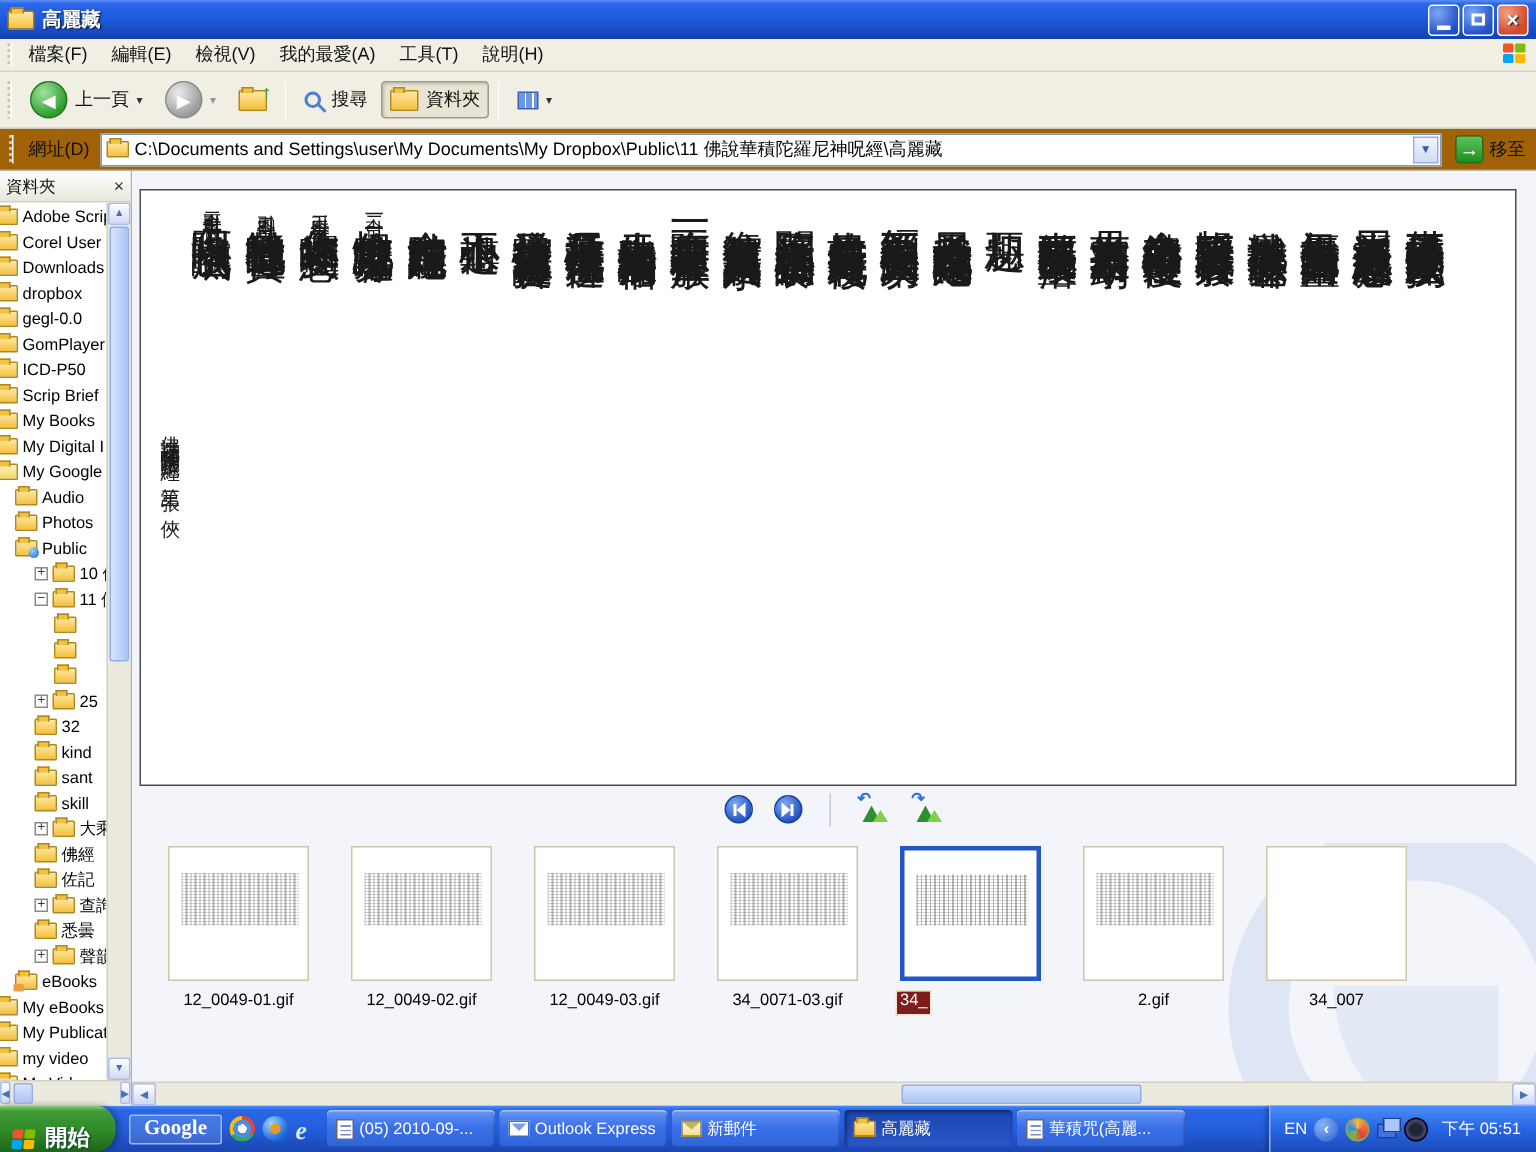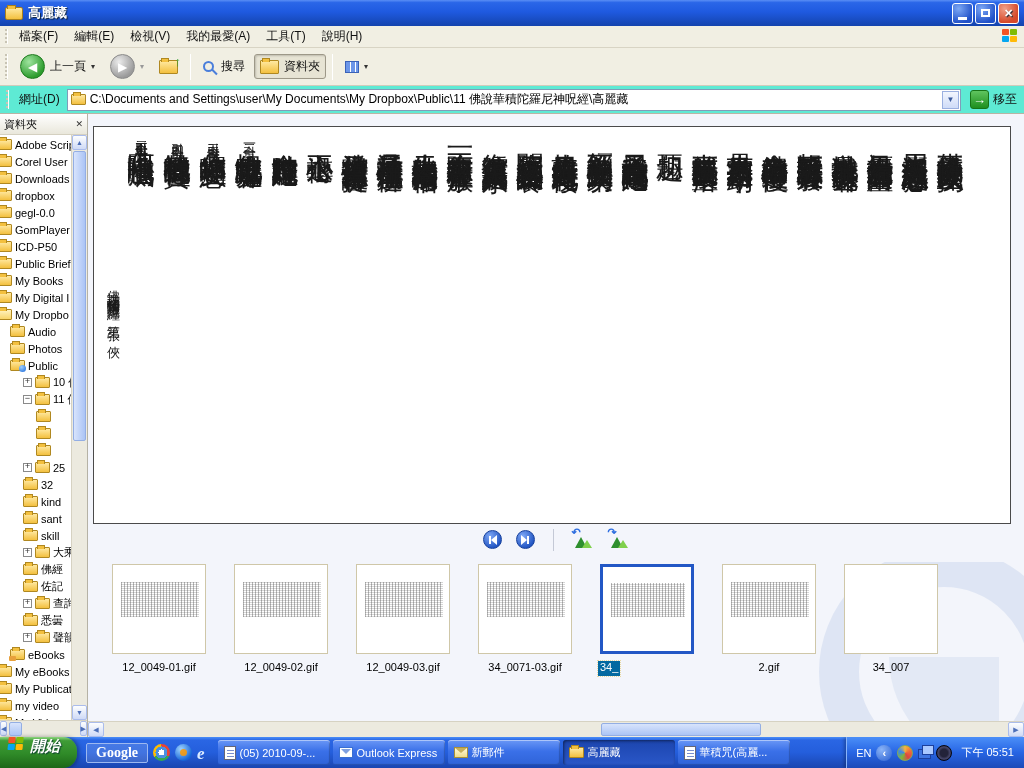--- a/index.html
+++ b/index.html
@@ -31,21 +31,21 @@
 .tsep{width:1px;height:26px;background:#cfcaba;border-right:1px solid #fff;margin:0 3px}
 .fi{width:15px;height:11px;background:linear-gradient(#ffe9a2,#f3c03f);border:1px solid #b08820;border-radius:1px;position:relative;display:inline-block;flex-shrink:0}
 .fi::before{content:"";position:absolute;top:-3px;left:1px;width:6px;height:3px;background:#f3c03f;border:1px solid #b08820;border-bottom:none}
 .fi.big{width:19px;height:14px}
 .upfol{position:relative}
 .uparr{position:absolute;top:-7px;right:-4px;color:#2d9c2d;font-weight:bold;font-size:13px}
 .mag{width:11px;height:11px;border:2px solid #4a7edb;border-radius:50%;position:relative;margin-right:2px;flex-shrink:0}
 .mag::after{content:"";position:absolute;width:7px;height:2px;background:#4a7edb;transform:rotate(45deg);right:-6px;bottom:-3px}
 .views-ic{width:14px;height:12px;border:1px solid #3a62b8;background:linear-gradient(90deg,#6c96e8 0 4px,#fff 4px 5px,#6c96e8 5px 9px,#fff 9px 10px,#6c96e8 10px 14px)}
 
-.addressbar{height:28px;background:#5eead4;display:flex;align-items:center;border-bottom:1px solid #b8b4a4;padding:0 3px;gap:5px}
+.addressbar{height:28px;background:#a16207;display:flex;align-items:center;border-bottom:1px solid #b8b4a4;padding:0 3px;gap:5px}
 .addr-label{color:#111;padding:0 2px}
 .addr-field{flex:1;height:22px;background:#fff;border:1px solid #7f9db9;display:flex;align-items:center;padding:0 1px 0 3px;gap:4px;overflow:hidden}
 .addr-text{flex:1;white-space:nowrap;overflow:hidden;color:#000}
 .addr-drop{width:17px;height:18px;background:linear-gradient(#f2f6fe,#cfdcf8);border:1px solid #9ab0e0;display:flex;align-items:center;justify-content:center;color:#3a5a9c;font-size:8px;flex-shrink:0}
 .go-btn{display:flex;align-items:center;gap:4px;padding:0 4px;color:#111}
 .go-ic{width:19px;height:19px;background:linear-gradient(#5fc45f,#1e8f1e);border:1px solid #177517;border-radius:3px;color:#fff;display:flex;align-items:center;justify-content:center;font-weight:bold;font-size:13px}
 
 .content{display:flex;height:623px;background:#f3f5fb}
 .sidebar{width:88px;background:#fff;border-right:1px solid #b5b2a5;display:flex;flex-direction:column;flex-shrink:0}
 .sb-head{height:21px;background:linear-gradient(#ffffff,#e9e7db);border-bottom:1px solid #d4d0c0;display:flex;align-items:center;padding:0 4px;font-size:11px;color:#111}
@@ -85,31 +85,31 @@
 
 .strip-wrap{position:relative;height:172px;margin-top:6px;overflow:hidden}
 .watermark{position:absolute;right:-45px;top:-15px;width:250px;height:250px;border-radius:50%;border:40px solid rgba(198,211,235,.45)}
 .watermark::after{content:"";position:absolute;left:30px;top:70px;width:110px;height:110px;background:rgba(198,211,235,.35);border-radius:0 0 0 110px}
 #strip{position:absolute;left:10px;top:2px;display:flex}
 .slot{width:122px;display:flex;flex-direction:column;align-items:center;flex-shrink:0}
 .thumb{width:94px;height:90px;background:#fff;border:1px solid #cfc7a8;position:relative}
 .thumb.sel{border:3px solid #2257c5}
 .tex{position:absolute;left:9%;right:7%;top:20%;height:40%;background:repeating-linear-gradient(90deg,rgba(70,70,70,.38) 0 1px,transparent 1px 3px),repeating-linear-gradient(0deg,rgba(70,70,70,.22) 0 1px,transparent 1px 2px)}
 .cap{margin-top:7px;font-size:11px;height:15px;color:#000}
-.scap{align-self:flex-start;margin-left:12px;background:#0369a1;color:#fff;padding:0 2px;outline:1px dotted #e8d8a0}
+.scap{align-self:flex-start;margin-left:12px;background:#7f1d1d;color:#fff;padding:0 2px;outline:1px dotted #e8d8a0}
 
 .tooltip{position:absolute;left:663px;top:543px;background:#ffffe1;border:1px solid #565656;box-shadow:2px 2px 3px rgba(0,0,0,.4);padding:3px 7px;font-size:12px;line-height:16px;white-space:nowrap;z-index:6;color:#000}
 
 .hscroll{margin-top:auto;height:17px;display:flex;background:#eceadf;border-top:1px solid #d6d2c2}
 .hscroll .sarr{width:16px;height:100%}
 .hscroll .track{flex:1;position:relative}
 .hscroll .bthumb{position:absolute;left:55%;top:1px;bottom:1px;width:160px;background:linear-gradient(#d8e4fc,#abc4f5);border:1px solid #93aee4;border-radius:2px}
 
 .taskbar{height:31px;background:linear-gradient(180deg,#4b8ff8 0%,#2a66e4 10%,#245edc 50%,#1a45b0 100%);display:flex;align-items:center}
-.start{height:31px;padding:0 17px 0 8px;display:flex;align-items:flex-start;gap:6px;color:#fff;font-style:italic;font-weight:bold;font-size:15px;background:linear-gradient(180deg,#8ed67f 0%,#3f9c37 12%,#2f8a28 55%,#1d6718 100%);border-radius:0 14px 14px 0;box-shadow:2px 0 4px rgba(0,0,0,.35);text-shadow:1px 1px 1px #143}
+.start{height:31px;padding:0 17px 0 8px;display:flex;align-items:flex-end;gap:6px;color:#fff;font-weight:bold;font-size:15px;background:linear-gradient(180deg,#8ed67f 0%,#3f9c37 12%,#2f8a28 55%,#1d6718 100%);border-radius:0 14px 14px 0;box-shadow:2px 0 4px rgba(0,0,0,.35);text-shadow:1px 1px 1px #143}
 .start .flag{margin:0;transform:skewX(-6deg)}
 .ql{display:flex;align-items:center;gap:5px;padding:0 9px}
 .gbox{background:rgba(255,255,255,.14);border:1px solid #9db8f0;border-radius:2px;padding:1px 9px;color:#fff;font-family:"Liberation Serif",serif;font-weight:bold;font-size:14px}
 .qicon{width:17px;height:17px;border-radius:50%;flex-shrink:0}
 .chrome{background:radial-gradient(circle at 50% 50%,#fff 0 3px,#4a90e2 3px 6px,rgba(0,0,0,0) 6px),conic-gradient(#ea4335 0 33%,#34a853 33% 66%,#fbbc05 66%)}
 .wmp{background:radial-gradient(circle at 35% 30%,#9fd4ff,#1565d8 72%);position:relative}
 .wmp::after{content:"";position:absolute;left:5px;top:5px;width:7px;height:7px;background:#f90;border-radius:50%;opacity:.85}
 .ie{color:#dcebff;font:italic bold 17px "Liberation Serif",serif;width:auto;border-radius:0}
 .tasks{flex:1;display:flex;gap:3px;padding:0 4px;overflow:hidden}
 .task{flex:0 0 112px;height:25px;border-radius:3px;background:linear-gradient(180deg,#6a97f6,#3a70e8 45%,#2f63d8);box-shadow:inset 0 1px 0 rgba(255,255,255,.45),inset -1px -1px 1px rgba(0,0,0,.2);display:flex;align-items:center;gap:4px;padding:0 6px;color:#fff;font-size:11px;white-space:nowrap;overflow:hidden}
@@ -244,33 +244,33 @@
             <div class="tree-row" style="padding-left: 2px;">
               <span class="fi folder"></span>
               <span class="tlabel">GomPlayer</span>
             </div>
             <div class="tree-row" style="padding-left: 2px;">
               <span class="fi folder"></span>
               <span class="tlabel">ICD-P50</span>
             </div>
             <div class="tree-row" style="padding-left: 2px;">
               <span class="fi folder"></span>
-              <span class="tlabel">Public Brief</span>
+              <span class="tlabel">Scrip Brief</span>
             </div>
             <div class="tree-row" style="padding-left: 2px;">
               <span class="fi folder"></span>
               <span class="tlabel">My Books</span>
             </div>
             <div class="tree-row" style="padding-left: 2px;">
               <span class="fi folder"></span>
               <span class="tlabel">My Digital I</span>
             </div>
             <div class="tree-row" style="padding-left: 2px;">
               <span class="fi folder-open"></span>
-              <span class="tlabel">My Dropbo</span>
+              <span class="tlabel">My Google</span>
             </div>
             <div class="tree-row" style="padding-left: 15px;">
               <span class="fi folder"></span>
               <span class="tlabel">Audio</span>
             </div>
             <div class="tree-row" style="padding-left: 15px;">
               <span class="fi folder"></span>
               <span class="tlabel">Photos</span>
             </div>
             <div class="tree-row" style="padding-left: 15px;">

